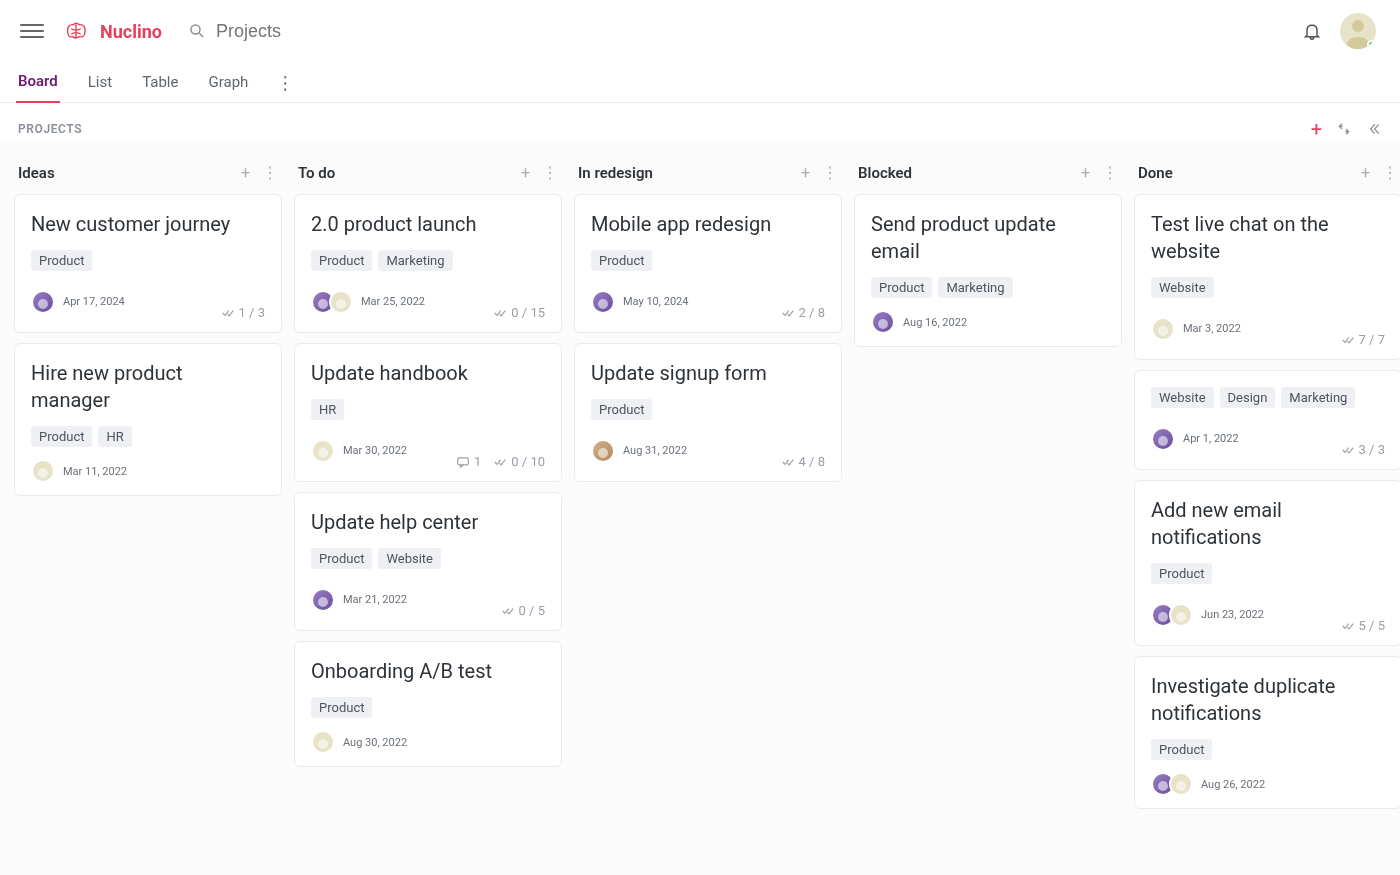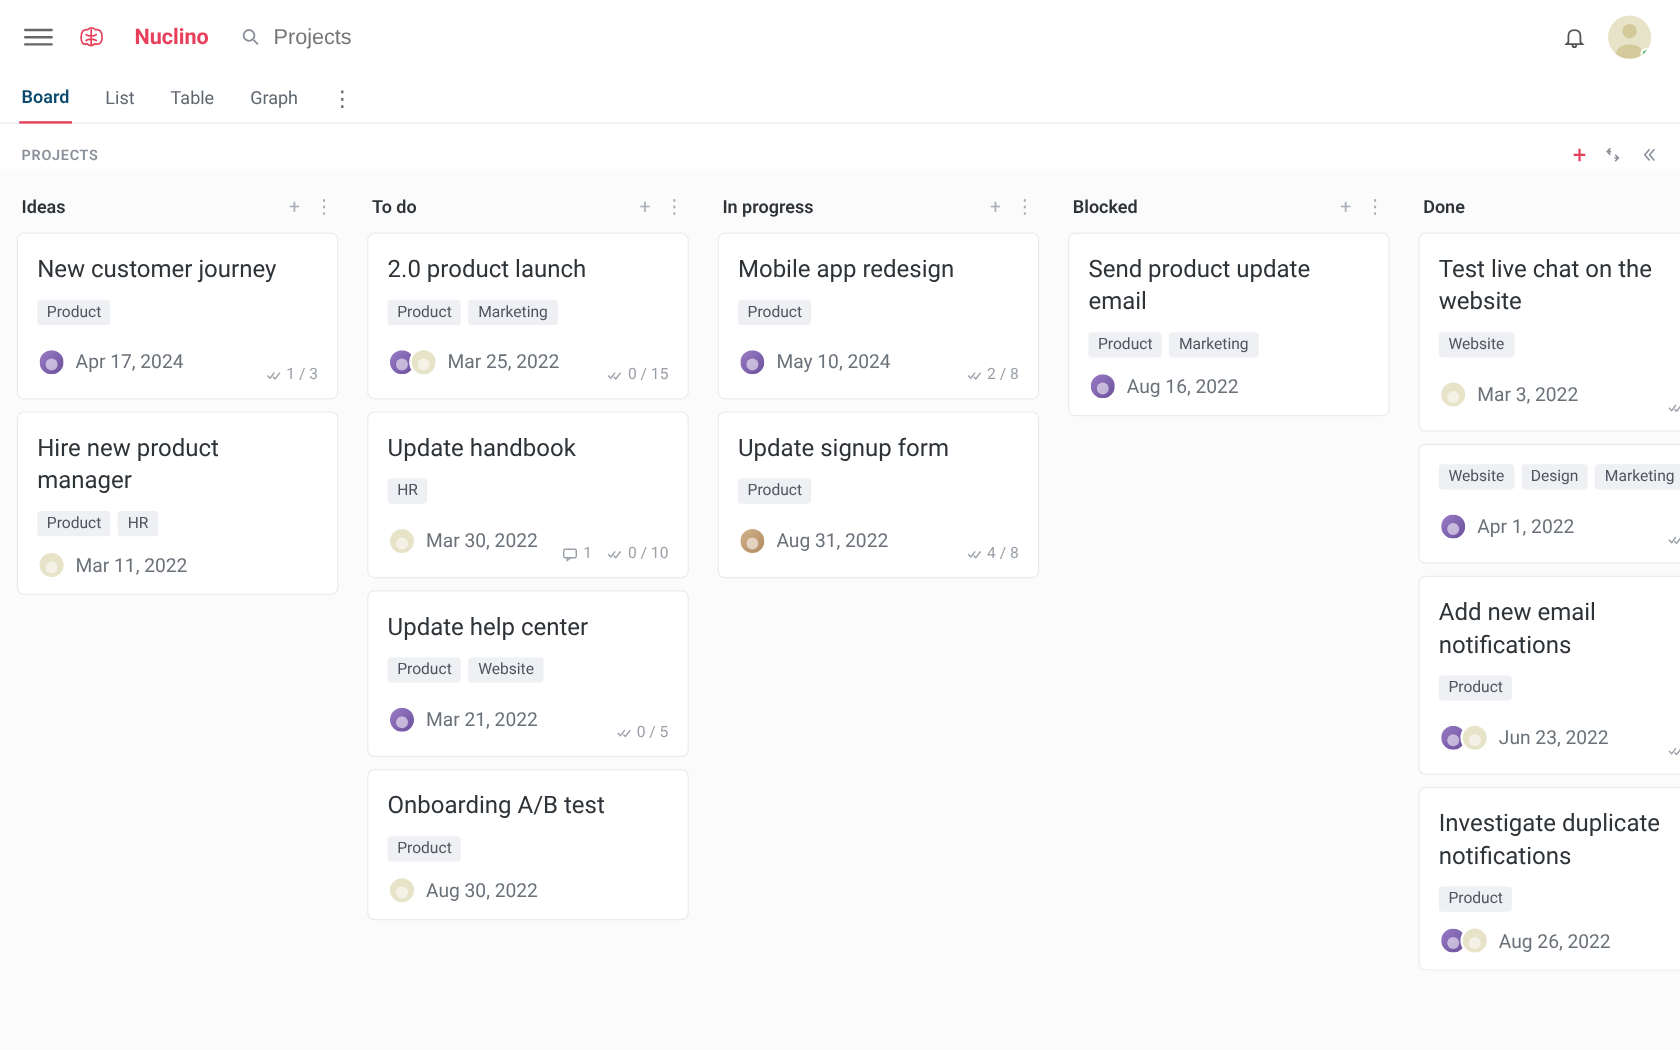--- a/index.html
+++ b/index.html
@@ -2,61 +2,61 @@
 <html><head>
 <meta charset="utf-8">
 <style>
 * { margin:0; padding:0; box-sizing:border-box; }
 body { font-family:-apple-system,BlinkMacSystemFont,"Segoe UI",Roboto,Helvetica,Arial,sans-serif; background:#fff; color:#2e3338; width:1400px; height:875px; overflow:hidden; }
 
 
 .topbar { height:62px; display:flex; align-items:center; padding:0 24px 0 20px; }
 .hamburger { width:24px; height:24px; display:flex; flex-direction:column; justify-content:center; gap:4px; cursor:pointer; margin-right:18px; }
 .hamburger span { height:2px; background:#666; border-radius:1px; }
-.logo { display:flex; align-items:center; gap:22px; color:#e7405a; font-weight:700; font-size:18px; margin-right:26px; }
+.logo { display:flex; align-items:center; gap:10px; color:#e7405a; font-weight:700; font-size:18px; margin-right:26px; }
 .logo svg { width:28px; height:22px; }
 .search-wrap { display:flex; align-items:center; gap:10px; color:#8a9099; font-size:18px; flex:1; }
 .search-wrap svg { width:18px; height:18px; stroke:#8a9099; }
 .search-input { border:none; outline:none; font-size:18px; color:#8a9099; background:transparent; }
 .top-right { display:flex; align-items:center; gap:18px; }
 .bell { width:20px; height:20px; stroke:#555; fill:none; cursor:pointer; }
 .avatar-top { width:36px; height:36px; border-radius:50%; background:#e6e3c9; position:relative; display:flex; align-items:center; justify-content:center; overflow:hidden; }
 .avatar-top .status { position:absolute; bottom:0; right:0; width:9px; height:9px; background:#4cbb65; border-radius:50%; border:2px solid #fff; }
 
 
 .tabs { height:41px; border-bottom:1px solid #e7e9ec; display:flex; align-items:center; padding:0 16px; gap:26px; font-size:15px; color:#5e666f; }
 .tab { height:41px; display:flex; align-items:center; cursor:pointer; padding:0 2px; }
-.tab.active { color:#0c4a6e; font-weight:600; border-bottom:2px solid #e7405a; }
+.tab.active { color:#701a75; font-weight:600; border-bottom:2px solid #e7405a; }
 .tab-more { color:#5e666f; font-size:18px; cursor:pointer; }
 
 
 .board-header { height:38px; display:flex; align-items:center; padding:14px 18px 0; justify-content:space-between; }
 .board-header .label { font-size:12px; letter-spacing:0.6px; font-weight:600; color:#8a9099; }
 .board-actions { display:flex; align-items:center; gap:14px; color:#8a9099; }
 .board-actions .plus-red { color:#e7405a; font-size:20px; font-weight:400; cursor:pointer; }
 .board-actions svg { width:16px; height:16px; stroke:#8a9099; cursor:pointer; }
 
 
-.board { display:flex; gap:24px; padding:20px 14px 0; align-items:flex-start; background:#fbfbfc; height:calc(875px - 62px - 41px - 38px); overflow:auto; }
+.board { display:flex; gap:12px; padding:20px 14px 0; align-items:flex-start; background:#fbfbfc; height:calc(875px - 62px - 41px - 38px); overflow:auto; }
 .col { width:268px; flex:0 0 268px; }
 .col-header { display:flex; align-items:center; justify-content:space-between; padding:2px 4px 12px; }
 .col-title { font-size:15px; font-weight:600; color:#2e3338; }
 .col-actions { display:flex; align-items:center; gap:12px; color:#a8aeb6; }
 .col-actions span { cursor:pointer; font-size:16px; }
 
 .card { background:#fff; border:1px solid #e9ebee; border-radius:6px; padding:16px 16px 12px; margin-bottom:10px; cursor:pointer; }
 .card-title { font-size:20px; color:#2e3338; margin-bottom:12px; line-height:1.35; }
 .tags { display:flex; flex-wrap:wrap; gap:6px; margin-bottom:12px; }
 .tag { background:#eef0f3; color:#4e555e; font-size:13px; padding:3px 8px; border-radius:3px; }
 .card-foot { display:flex; align-items:center; justify-content:space-between; }
 .foot-left { display:flex; align-items:center; gap:8px; }
 .avs { display:flex; }
 .av { width:24px; height:24px; border-radius:50%; border:2px solid #fff; margin-left:-6px; background:#ccc; overflow:hidden; display:flex; align-items:center; justify-content:center; }
 .av:first-child { margin-left:0; }
-.date { font-size:16px; color:#6a7179; }
+.date { font-size:11px; color:#6a7179; }
 .foot-right { display:flex; align-items:center; gap:12px; color:#9aa0a8; font-size:13px;margin-top:22px; }
 .meta { display:flex; align-items:center; gap:4px; }
 .meta svg { width:14px; height:14px; stroke:#9aa0a8; }
 
 
 .av-a { background:linear-gradient(135deg,#9a7cc6,#6b4f9b); }
 .av-b { background:#e6e3c9; }
 .av-c { background:linear-gradient(135deg,#d1b28a,#b08a60); }
 .av-a::after,.av-b::after,.av-c::after { content:""; width:10px; height:10px; border-radius:50%; background:rgba(255,255,255,0.55); display:block; margin:4px auto 0; }
 </style>
@@ -260,21 +260,21 @@
               <div class="av av-b"></div>
             </div>
             <span class="date">Aug 30, 2022</span>
           </div>
           <div class="foot-right"></div>
         </div>
       </div>
     </div>
     <div class="col">
       <div class="col-header">
-        <div class="col-title">In progress</div>
+        <div class="col-title">In redesign</div>
         <div class="col-actions">
           <span>+</span>
           <span>⋮</span>
         </div>
       </div>
       <div class="card">
         <div class="card-title">Mobile app redesign</div>
         <div class="tags">
           <span class="tag">Product</span>
         </div>

